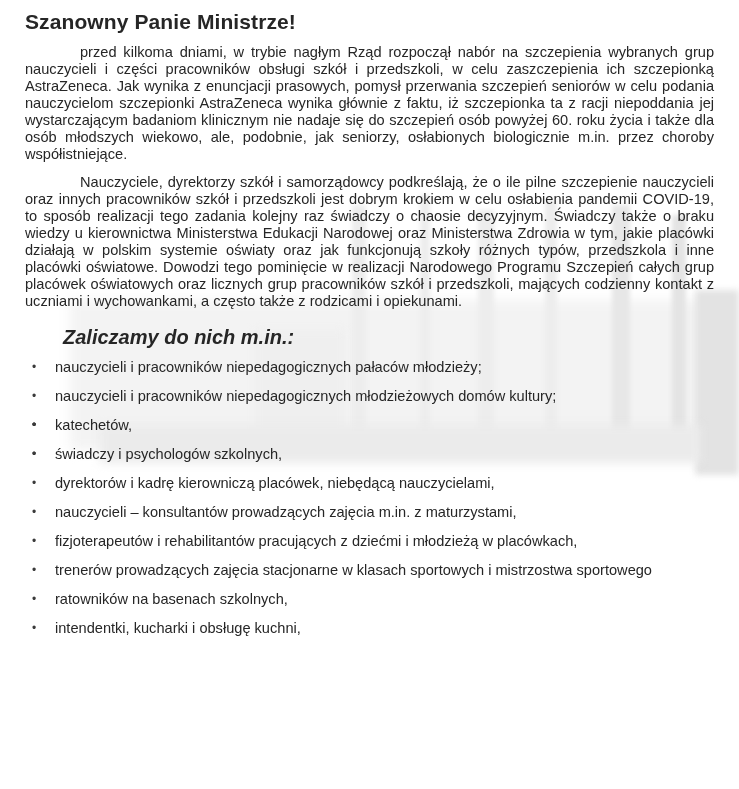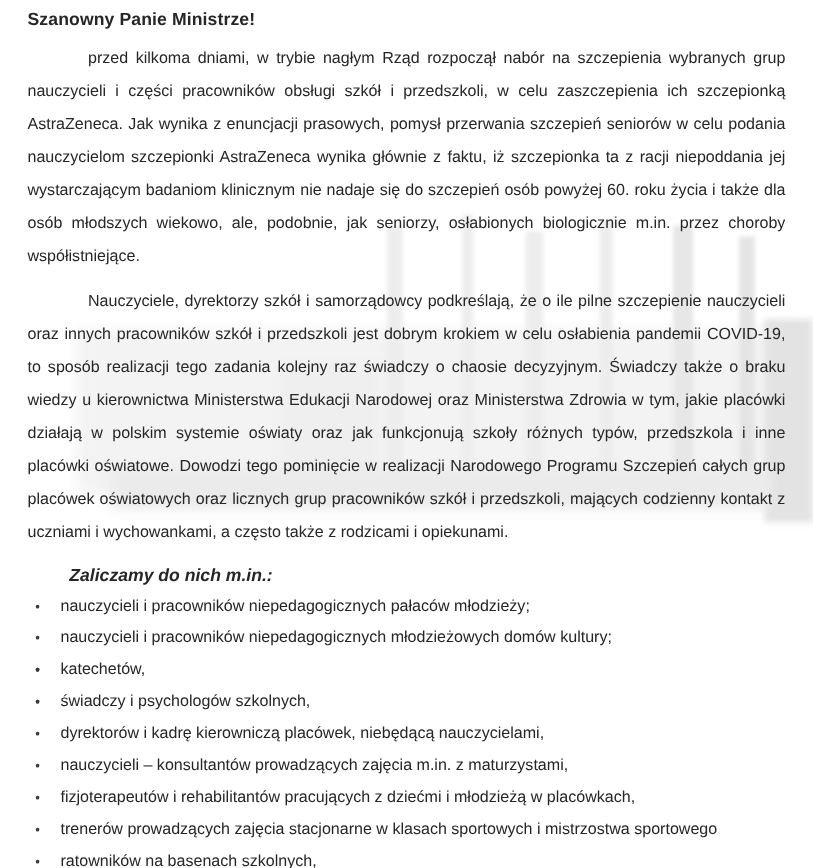--- a/index.html
+++ b/index.html
@@ -60,35 +60,35 @@
   }
 
   .content {
     position: relative;
     z-index: 1;
     padding: 8px 25px 0 25px;
     box-sizing: border-box;
   }
   .salutation {
     font-weight: bold;
-    font-size: 16px;
+    font-size: 21px;
     margin: 2px 0 10px 0;
     letter-spacing: 0.1px;
   }
   p.body-par {
     font-size: 14.6px;
-    line-height: 30px;
+    line-height: 17px;
     text-align: justify;
     text-indent: 55px;
     margin: 0 0 11px 0;
   }
   .list-heading {
     font-weight: bold;
     font-style: italic;
-    font-size: 16px;
+    font-size: 20px;
     margin: 16px 0 7px 38px;
   }
   ul.groups {
     list-style: none;
     margin: 0 0 13px 0;
     padding: 0;
   }
   ul.groups li {
     position: relative;
     font-size: 14.6px;

